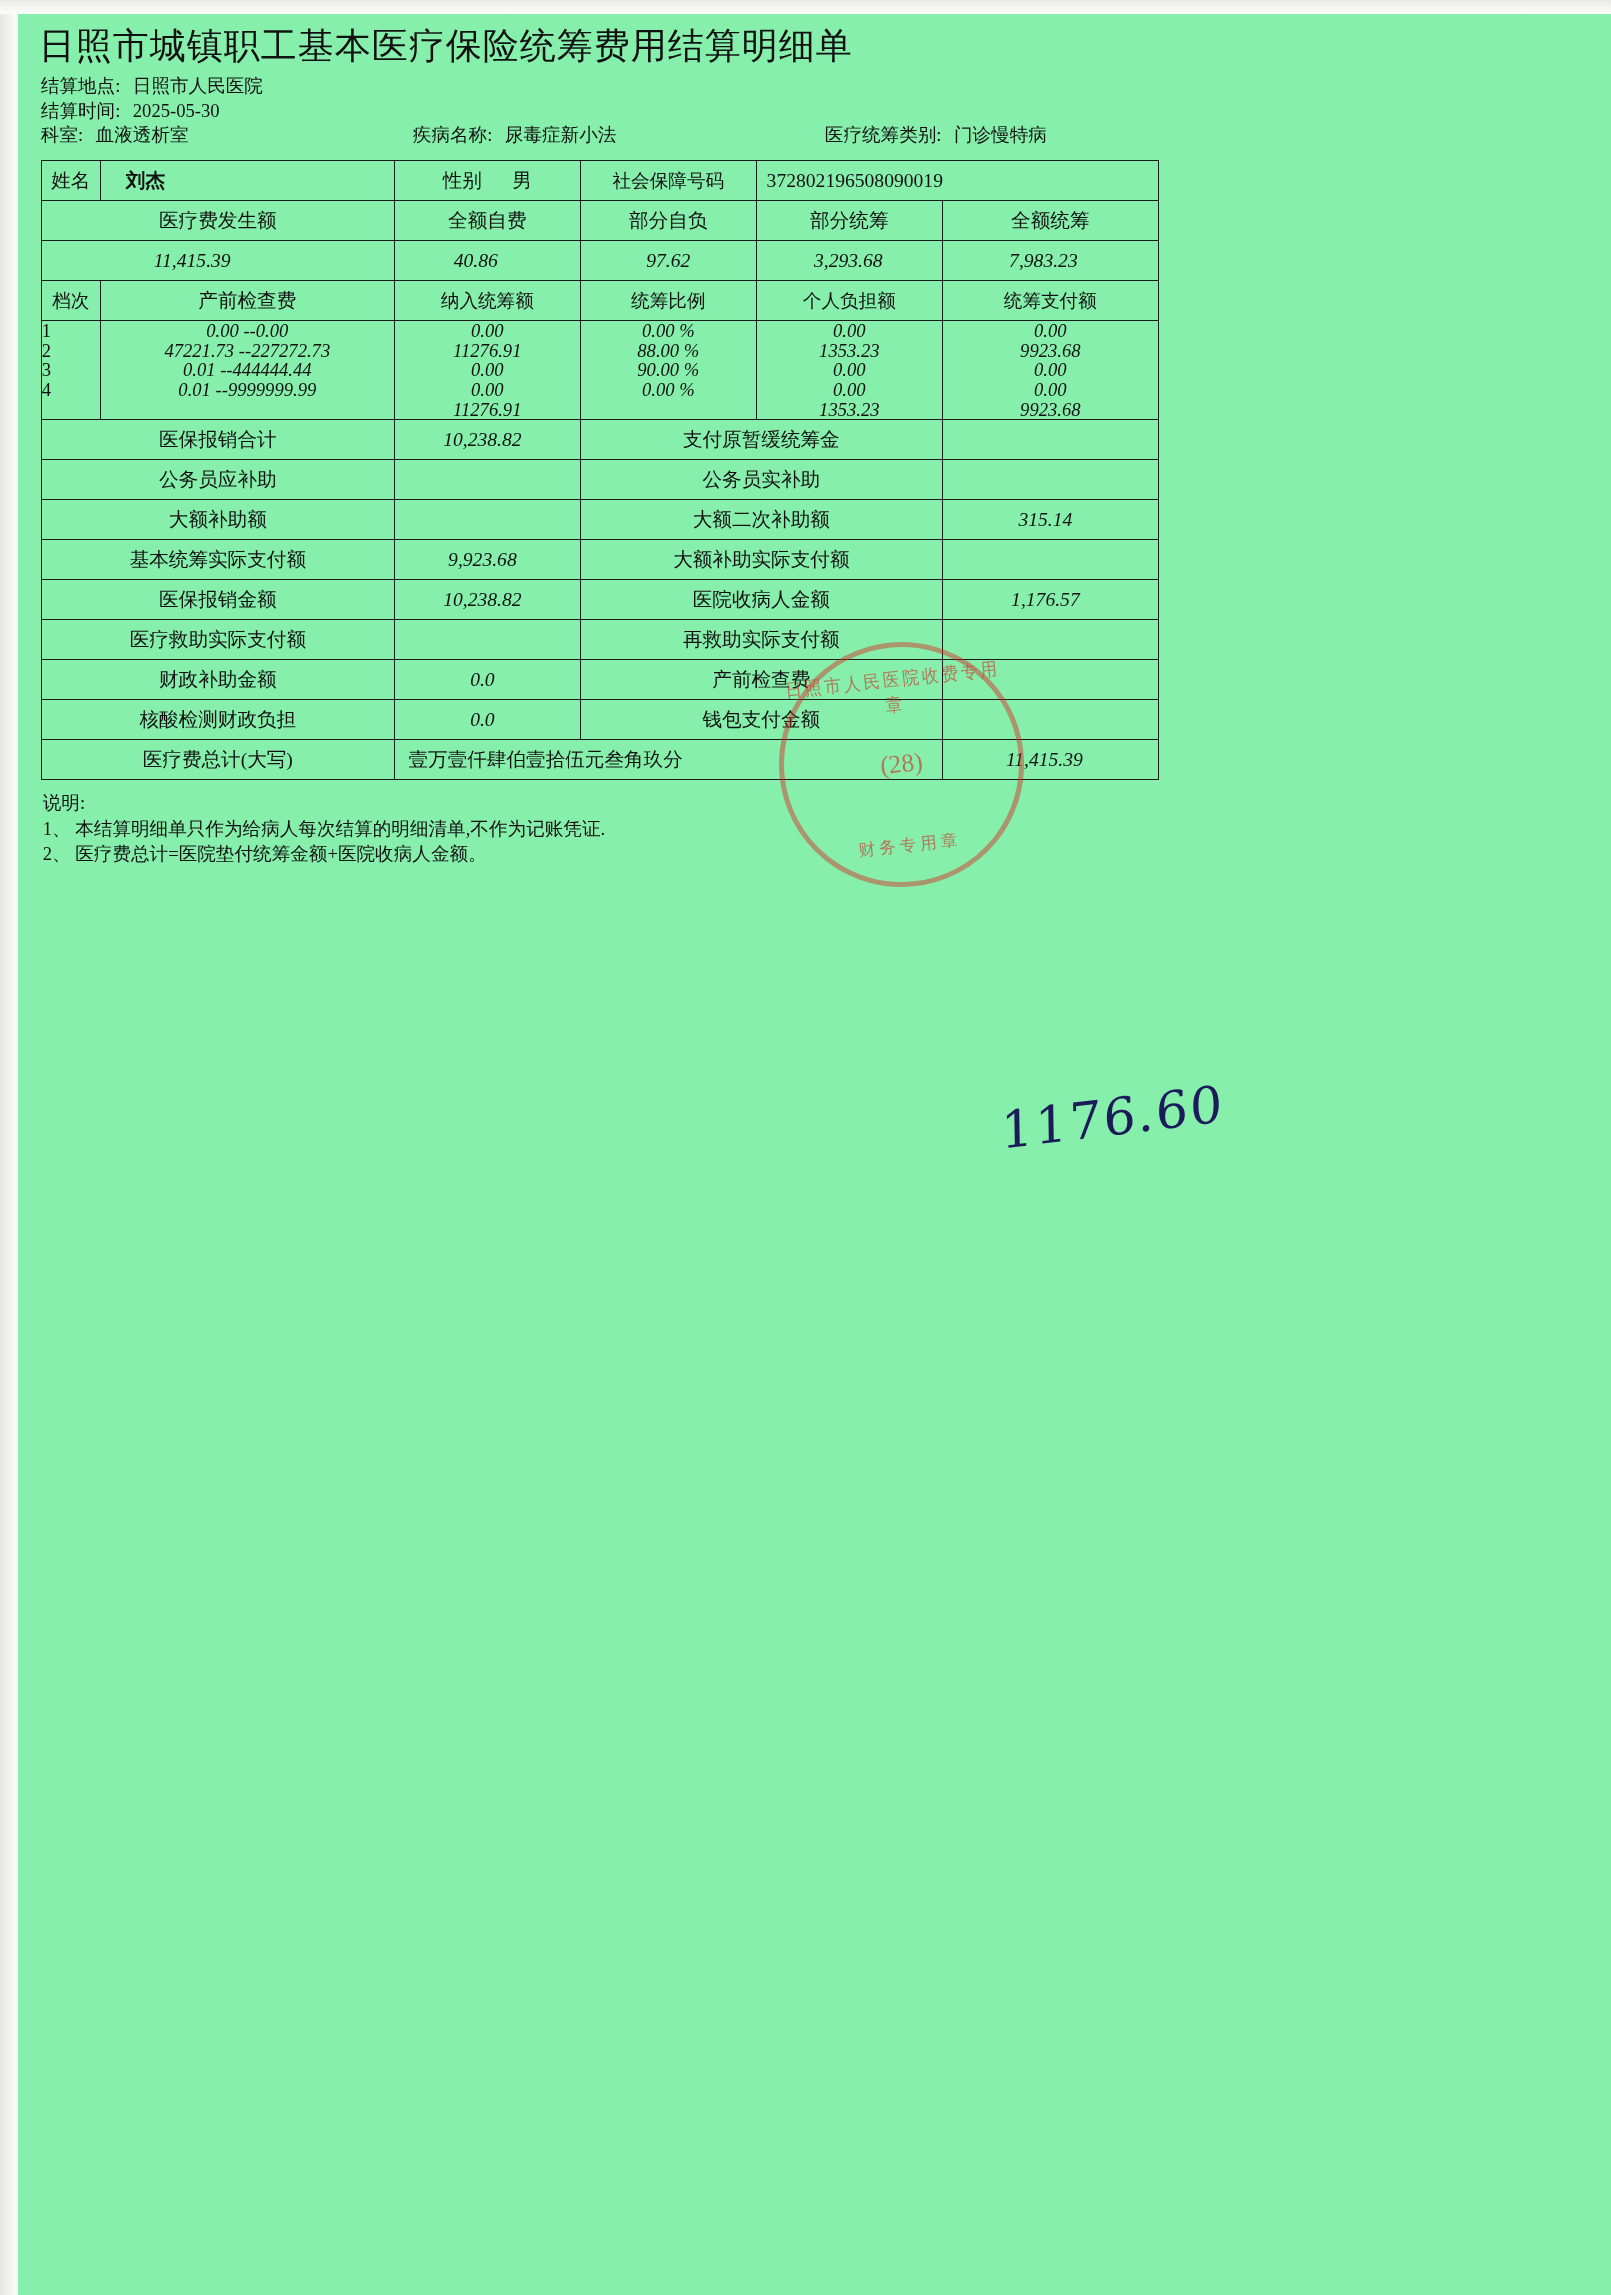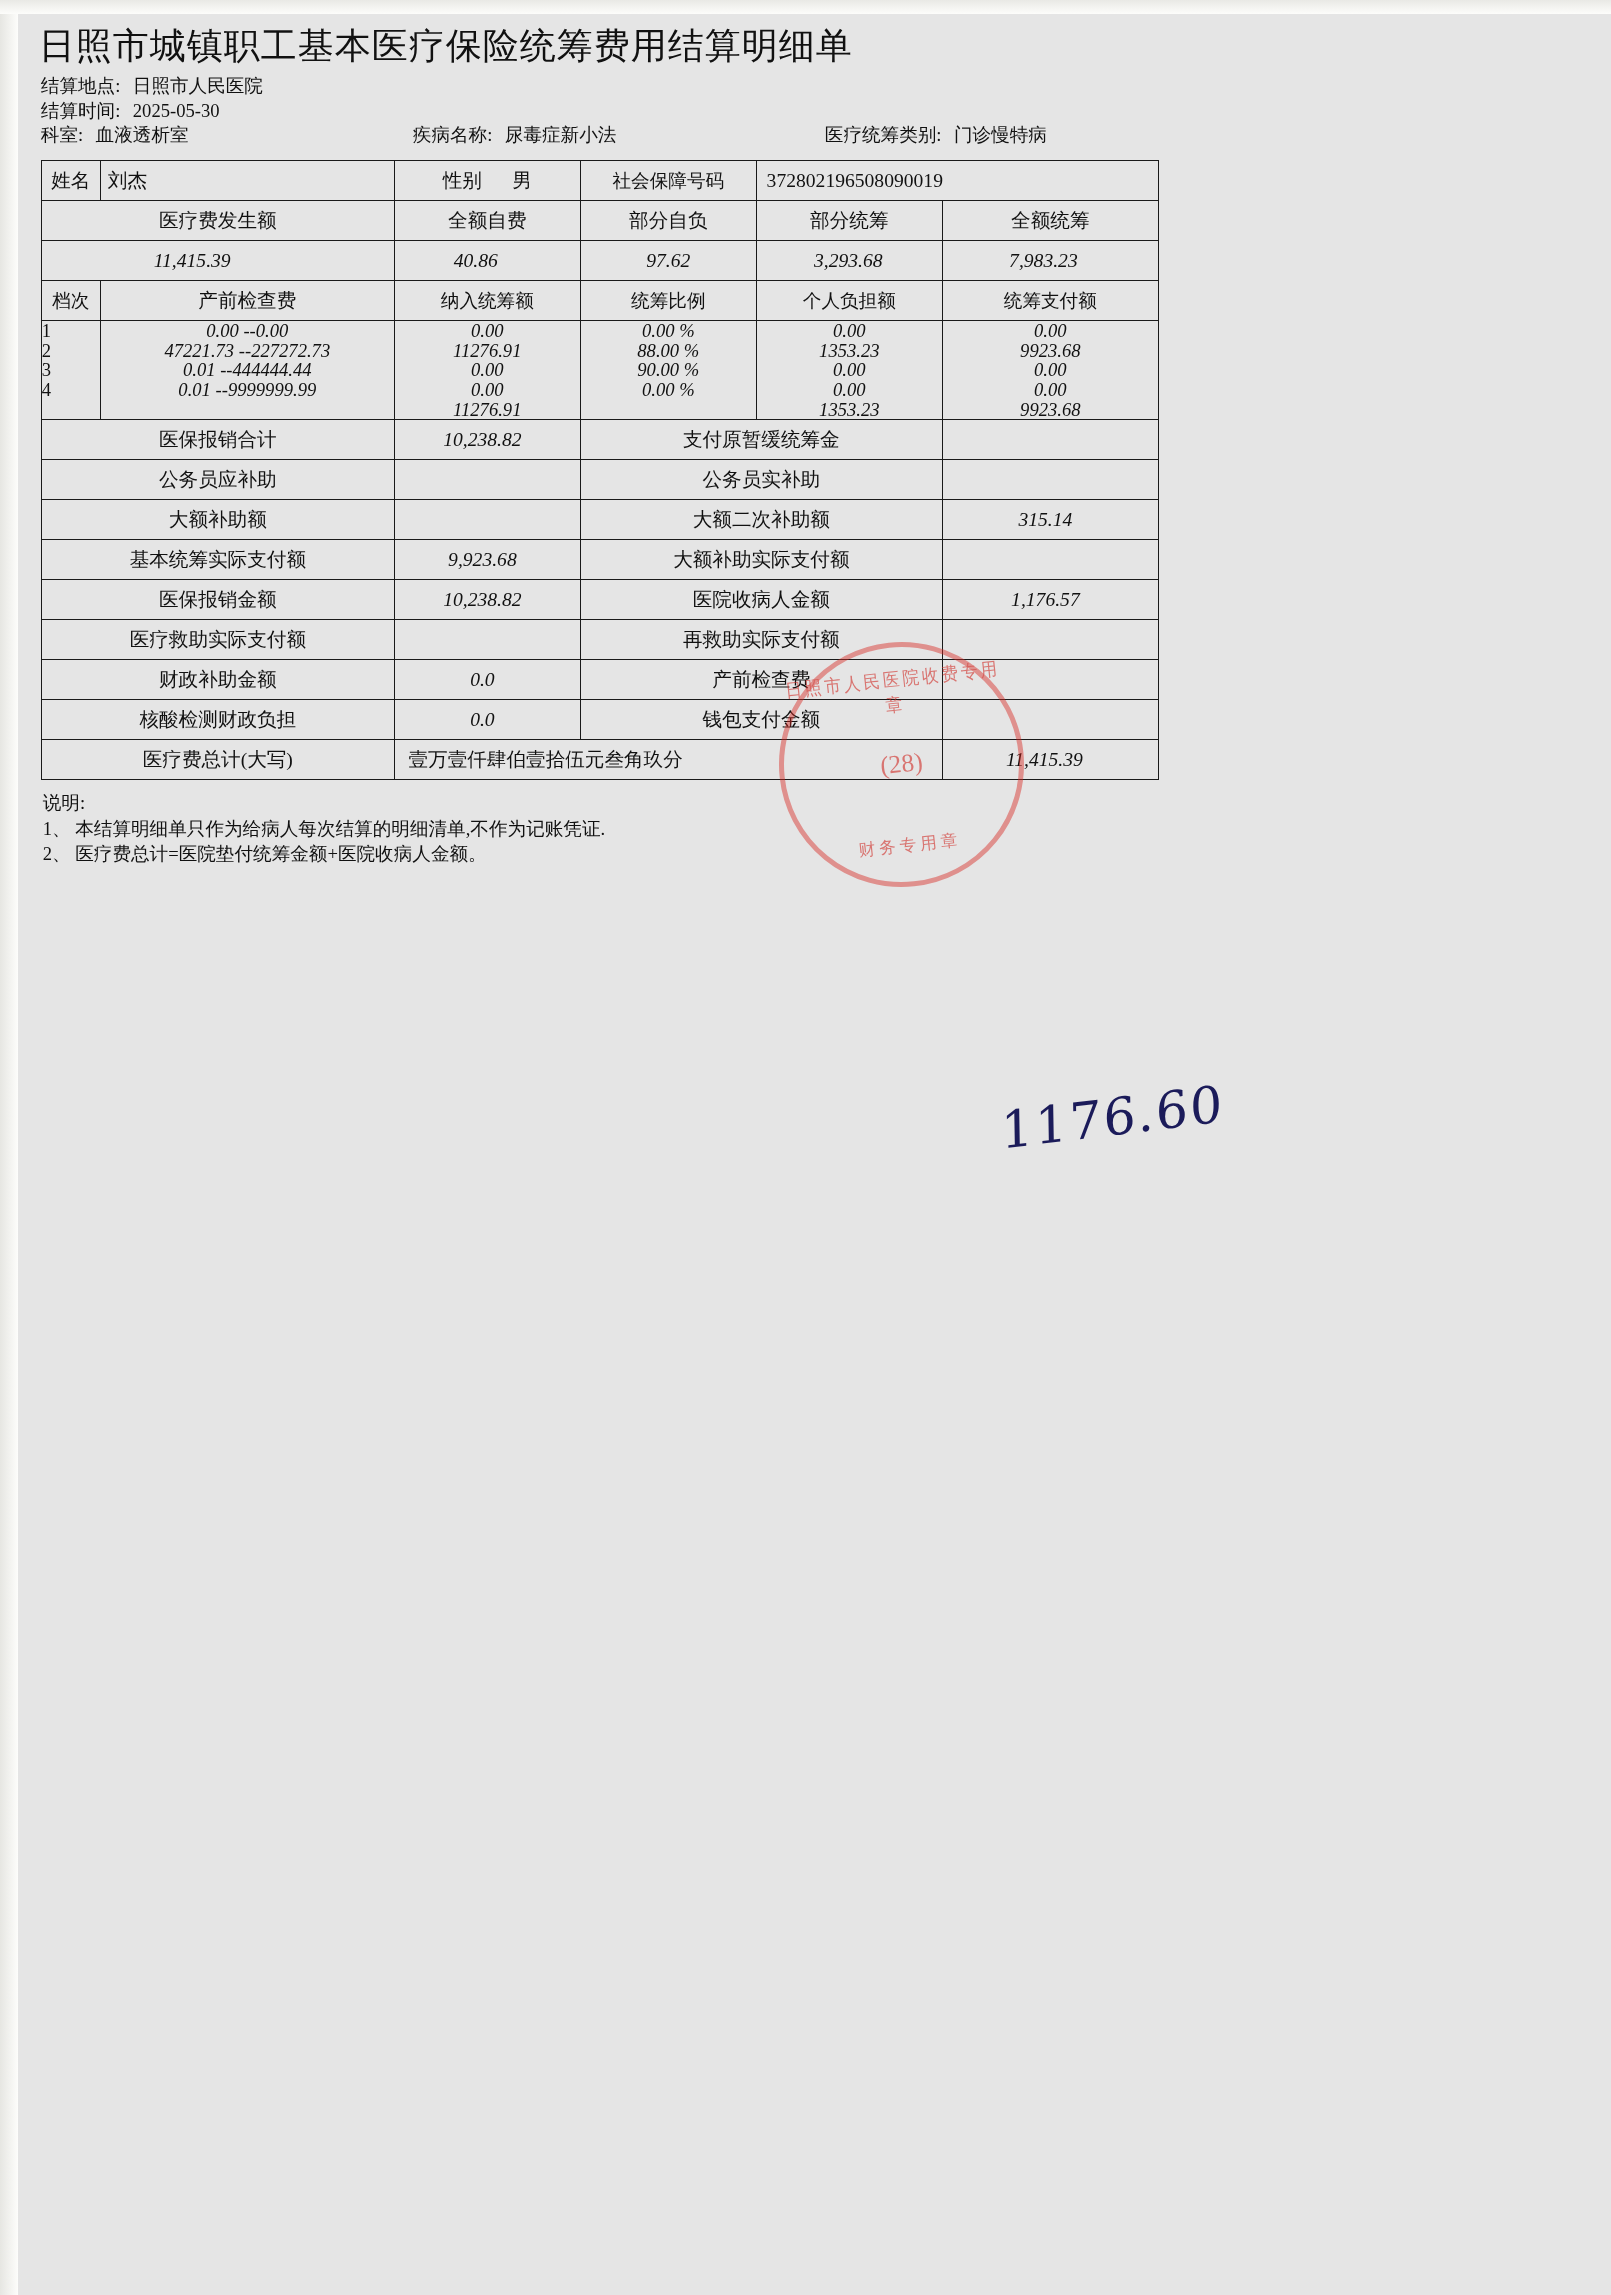--- a/index.html
+++ b/index.html
@@ -13,21 +13,21 @@
     font-family: "Liberation Serif", "DejaVu Serif", serif;
     color: #111;
     position: relative;
     overflow: hidden;
   }
   .page {
     position: absolute;
     left: 0; top: 0;
     width: 1611px;
     height: 2296px;
-    background: #e5e5e5;
+    background: #86efac;
   }
   
   .scan-edge-left {
     position: absolute; left: 0; top: 0; width: 17.6px; height: 2296px;
     background: linear-gradient(to right, #e6e6e2, #fdfdfb);
   }
   .scan-edge-top {
     position: absolute; left: 0; top: 0; width: 1611px; height: 13.7px;
     background: linear-gradient(to bottom, #e9e9e5, #fdfdfb);
   }
@@ -188,21 +188,21 @@
         <col style="width:294px">
         <col style="width:186px">
         <col style="width:176px">
         <col style="width:186px">
         <col style="width:216px">
       </colgroup>
       <tbody>
 
         <tr>
           <td class="ctr nowrap">姓名</td>
-          <td class="lt" style="padding-left:7px;">刘杰</td>
+          <td class="lt" style="padding-left:25px;font-weight:bold;">刘杰</td>
           <td class="ctr">
             <span>性别</span>
             <span style="margin-left:25.5px;">男</span>
           </td>
           <td class="ctr nowrap" style="font-size:18.6px;">社会保障号码</td>
           <td class="lt nowrap" colspan="2" style="padding-left:9.8px;">372802196508090019</td>
         </tr>
 
         <tr>
           <td class="ctr" colspan="2">医疗费发生额</td>

